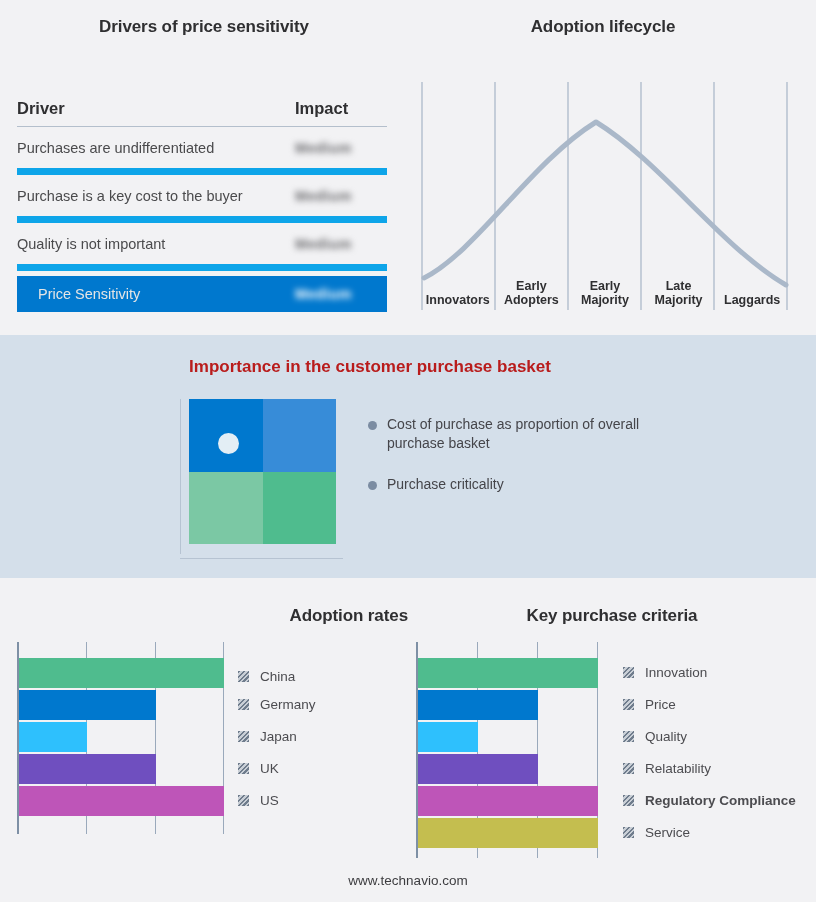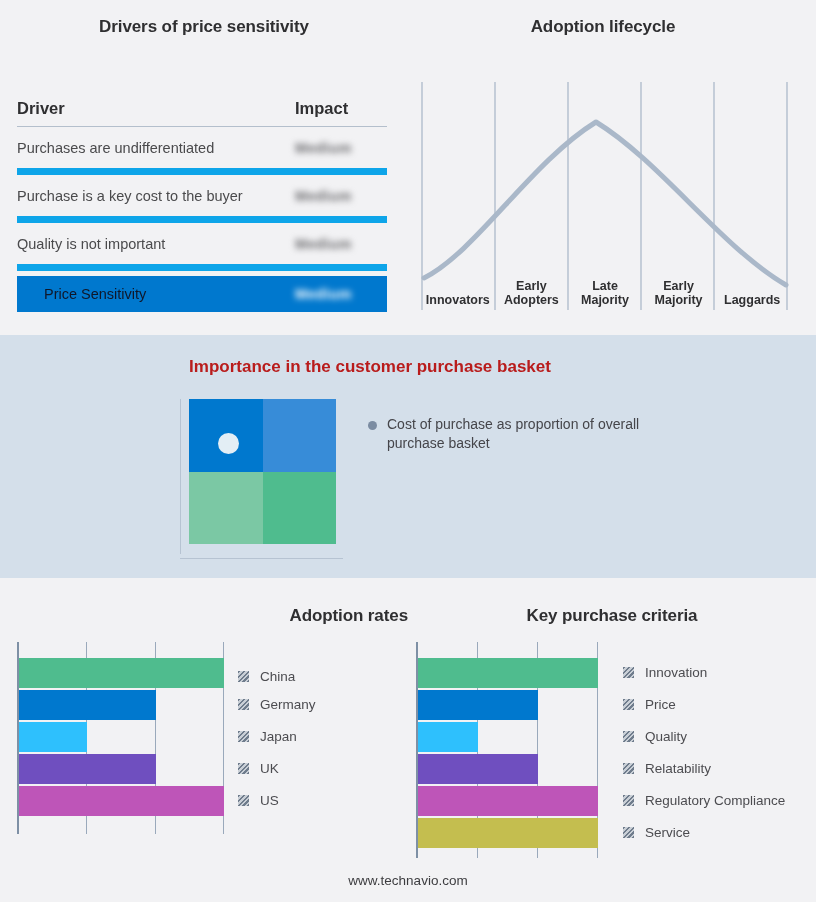--- a/index.html
+++ b/index.html
@@ -75,22 +75,22 @@
     font-weight: 600;
     letter-spacing: 0.3px;
   }
   .dt-row.highlight {
     background: #0078ce;
     border-bottom: none;
     height: 36px;
     margin-top: 5px;
   }
   .dt-row.highlight .dt-driver {
-    color: #0f172a;
-    padding-left: 27px;
+    color: #e5e5e5;
+    padding-left: 21px;
     font-size: 14.5px;
   }
   .dt-row.highlight .dt-impact.blurred {
     color: #ffffff;
   }
 
   
   #lifecycle-panel { left: 399px; top: 0; width: 408px; height: 335px; }
   #lifecycle-title { position: absolute; left: 0; top: 17px; width: 408px; }
 
@@ -327,24 +327,24 @@
     </svg>
 
     <div id="lifecycle-labels">
       <div class="lc-seg">
         <span>Innovators</span>
       </div>
       <div class="lc-seg">
         <span>Early Adopters</span>
       </div>
       <div class="lc-seg">
+        <span>Early Majority</span>
+      </div>
+      <div class="lc-seg">
         <span>Late Majority</span>
-      </div>
-      <div class="lc-seg">
-        <span>Early Majority</span>
       </div>
       <div class="lc-seg">
         <span>Laggards</span>
       </div>
     </div>
   </div>
 </div>
 
 <div id="middle-band" style="background: rgb(212, 223, 234);">
   <div id="basket-title">Importance in the customer purchase basket</div>
@@ -359,20 +359,24 @@
       <div class="mq" style="background: rgb(79, 188, 142);"></div>
     </div>
     <div id="matrix-dot" style="background: rgb(227, 238, 245);"></div>
   </div>
 
   <div id="basket-legend">
     <div class="bl-item">
       <span class="bl-dot"></span>
       <span class="bl-text">Cost of purchase as proportion of overall purchase basket</span>
     </div>
+    <div class="bl-item">
+      <span class="bl-dot"></span>
+      <span class="bl-text">Purchase criticality</span>
+    </div>
   </div>
 </div>
 
 <div id="bottom-band"></div>
 
 <div class="panel" id="adoption-panel">
   <div class="panel-title" id="adoption-title">Adoption rates</div>
   <div class="barchart" id="adoption-chart" style="left:17px; width:380px;">
       <div class="bc-plot" style="width: 205px; height: 192px;">
         <div class="bc-grid">
@@ -463,21 +467,21 @@
           <span class="bc-leg-label">Price</span>
         </div>
         <div class="bc-leg-item" style="top: 87px;">
           <span class="bc-leg-swatch"></span>
           <span class="bc-leg-label">Quality</span>
         </div>
         <div class="bc-leg-item" style="top: 119px;">
           <span class="bc-leg-swatch"></span>
           <span class="bc-leg-label">Relatability</span>
         </div>
-        <div class="bc-leg-item" style="top: 151px;">
+        <div class="bc-leg-item" style="top: 151px; font-weight: bold;">
           <span class="bc-leg-swatch"></span>
           <span class="bc-leg-label">Regulatory Compliance</span>
         </div>
         <div class="bc-leg-item" style="top: 183px;">
           <span class="bc-leg-swatch"></span>
           <span class="bc-leg-label">Service</span>
         </div>
       </div>
     </div>
 </div>

